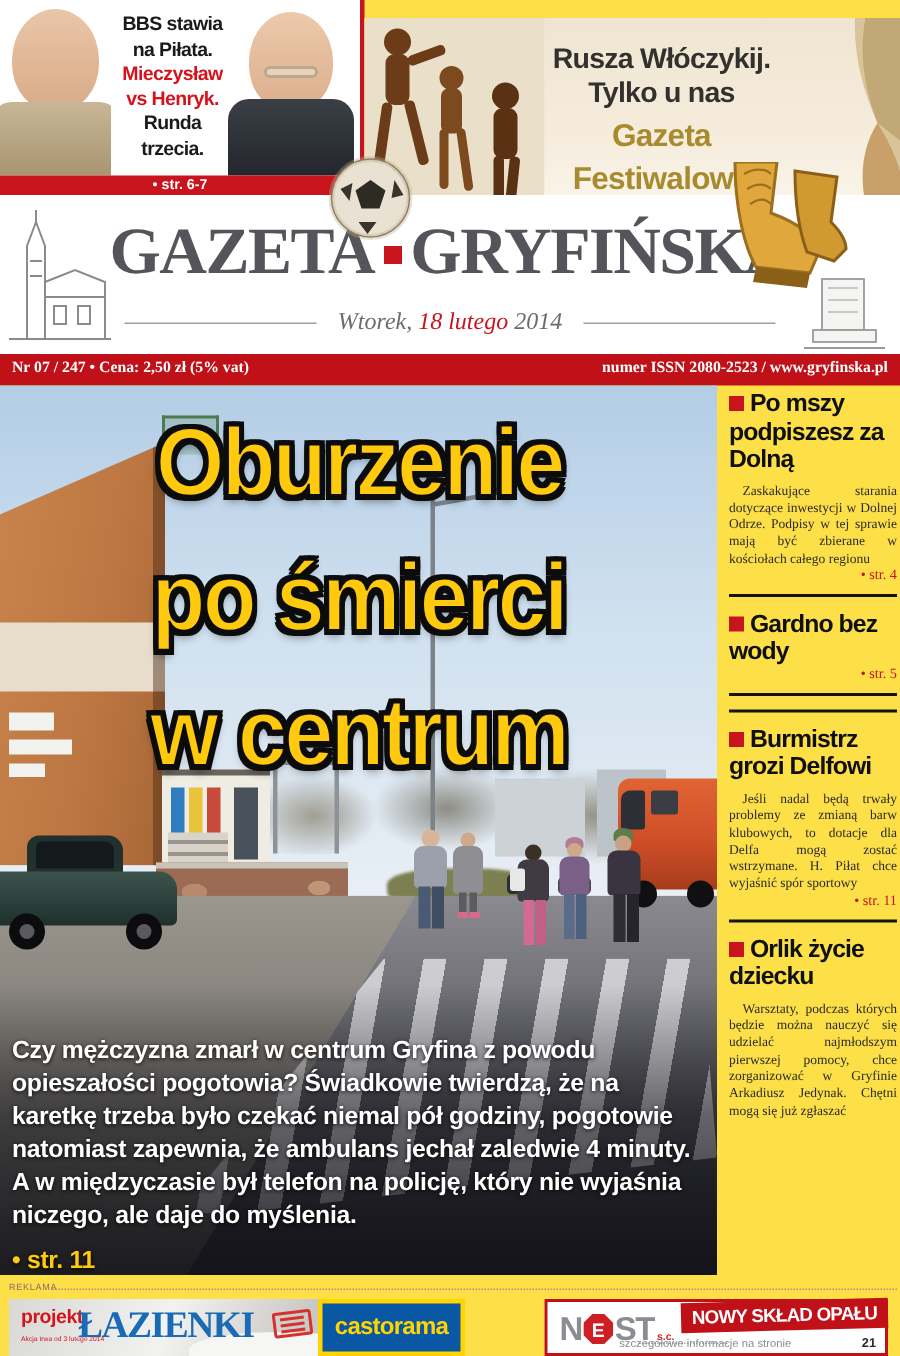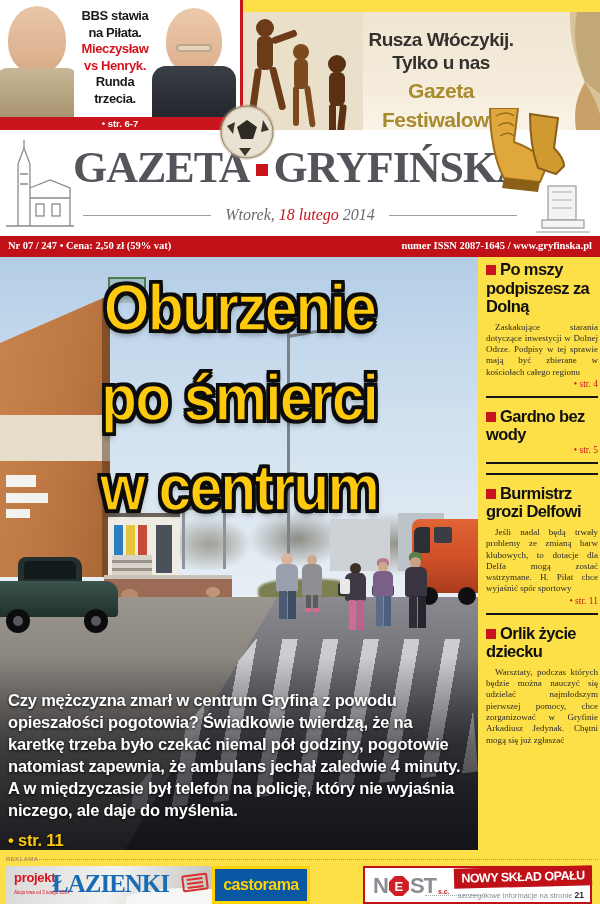--- a/index.html
+++ b/index.html
@@ -168,21 +168,21 @@
   .nest-logo { position:absolute; left:8px; top:5px; display:flex; align-items:center; }
   .nest-n, .nest-st { color:#8a8d92; font-weight:bold; font-size:22px; letter-spacing:-1px; }
   .nest-hex { width:20px; height:20px; margin:0 1px; background:#d01f24; color:#fff; font-weight:bold; font-size:13px;
               display:flex; align-items:center; justify-content:center;
               clip-path:polygon(30% 0, 70% 0, 100% 30%, 100% 70%, 70% 100%, 30% 100%, 0 70%, 0 30%); }
   .nest-sc { color:#d01f24; font-size:7px; font-weight:bold; margin:10px 0 0 2px; }
   .nest-banner { position:absolute; right:-2px; top:-1px; width:138px; height:20px; background:#c01119;
                  transform:rotate(-1.5deg); display:flex; align-items:center; justify-content:center; }
   .nest-banner span { color:#fff; font-weight:bold; font-size:12.5px; letter-spacing:-0.5px; white-space:nowrap; }
   .nest-info { position:absolute; right:6px; top:22px; font-size:7.5px; color:#8a8d92; }
-  .nest-info b { color:#2a2a2a; font-size:8.5px; }
+  .nest-info b { color:#2a2a2a; font-size:8.5px;margin-left:45px; }
   .nest-dotline { position:absolute; left:60px; top:27px; width:60px; border-top:1px dotted #9aa; }
 </style>
 </head>
 <body>
 
 <div id="paper">
 
   <div class="topstrip">
 
     <div class="teaser-left">
@@ -285,22 +285,22 @@
       <span class="date-text">
         <span>Wtorek,</span>
         <span class="date-red">18 lutego</span>
         <span>2014</span>
       </span>
       <span class="date-rule"></span>
     </div>
   </div>
 
   <div class="infobar">
-    <span class="left">Nr 07 / 247 • Cena: 2,50 zł (59% vat)</span>
-    <span class="right">numer ISSN 2087-1645 / www.gryfinska.pl</span>
+    <span class="left">Nr 07 / 247 • Cena: 2,50 zł (5% vat)</span>
+    <span class="right">numer ISSN 2080-2523 / www.gryfinska.pl</span>
   </div>
 
   <div class="photo">
     <div class="sky"></div>
     <div class="treeband"></div>
     <div class="farbuild" style="left:330px;top:262px;width:60px;height:52px;"></div>
     <div class="farbuild" style="left:398px;top:256px;width:46px;height:58px;background:#bcc3c9;"></div>
     <div class="farbuild" style="left:450px;top:268px;width:28px;height:48px;background:#c4cacf;"></div>
     <div class="grass"></div>
     <div class="farcar" style="left:338px;top:326px;width:26px;height:13px;background:#2c3036;"></div>

